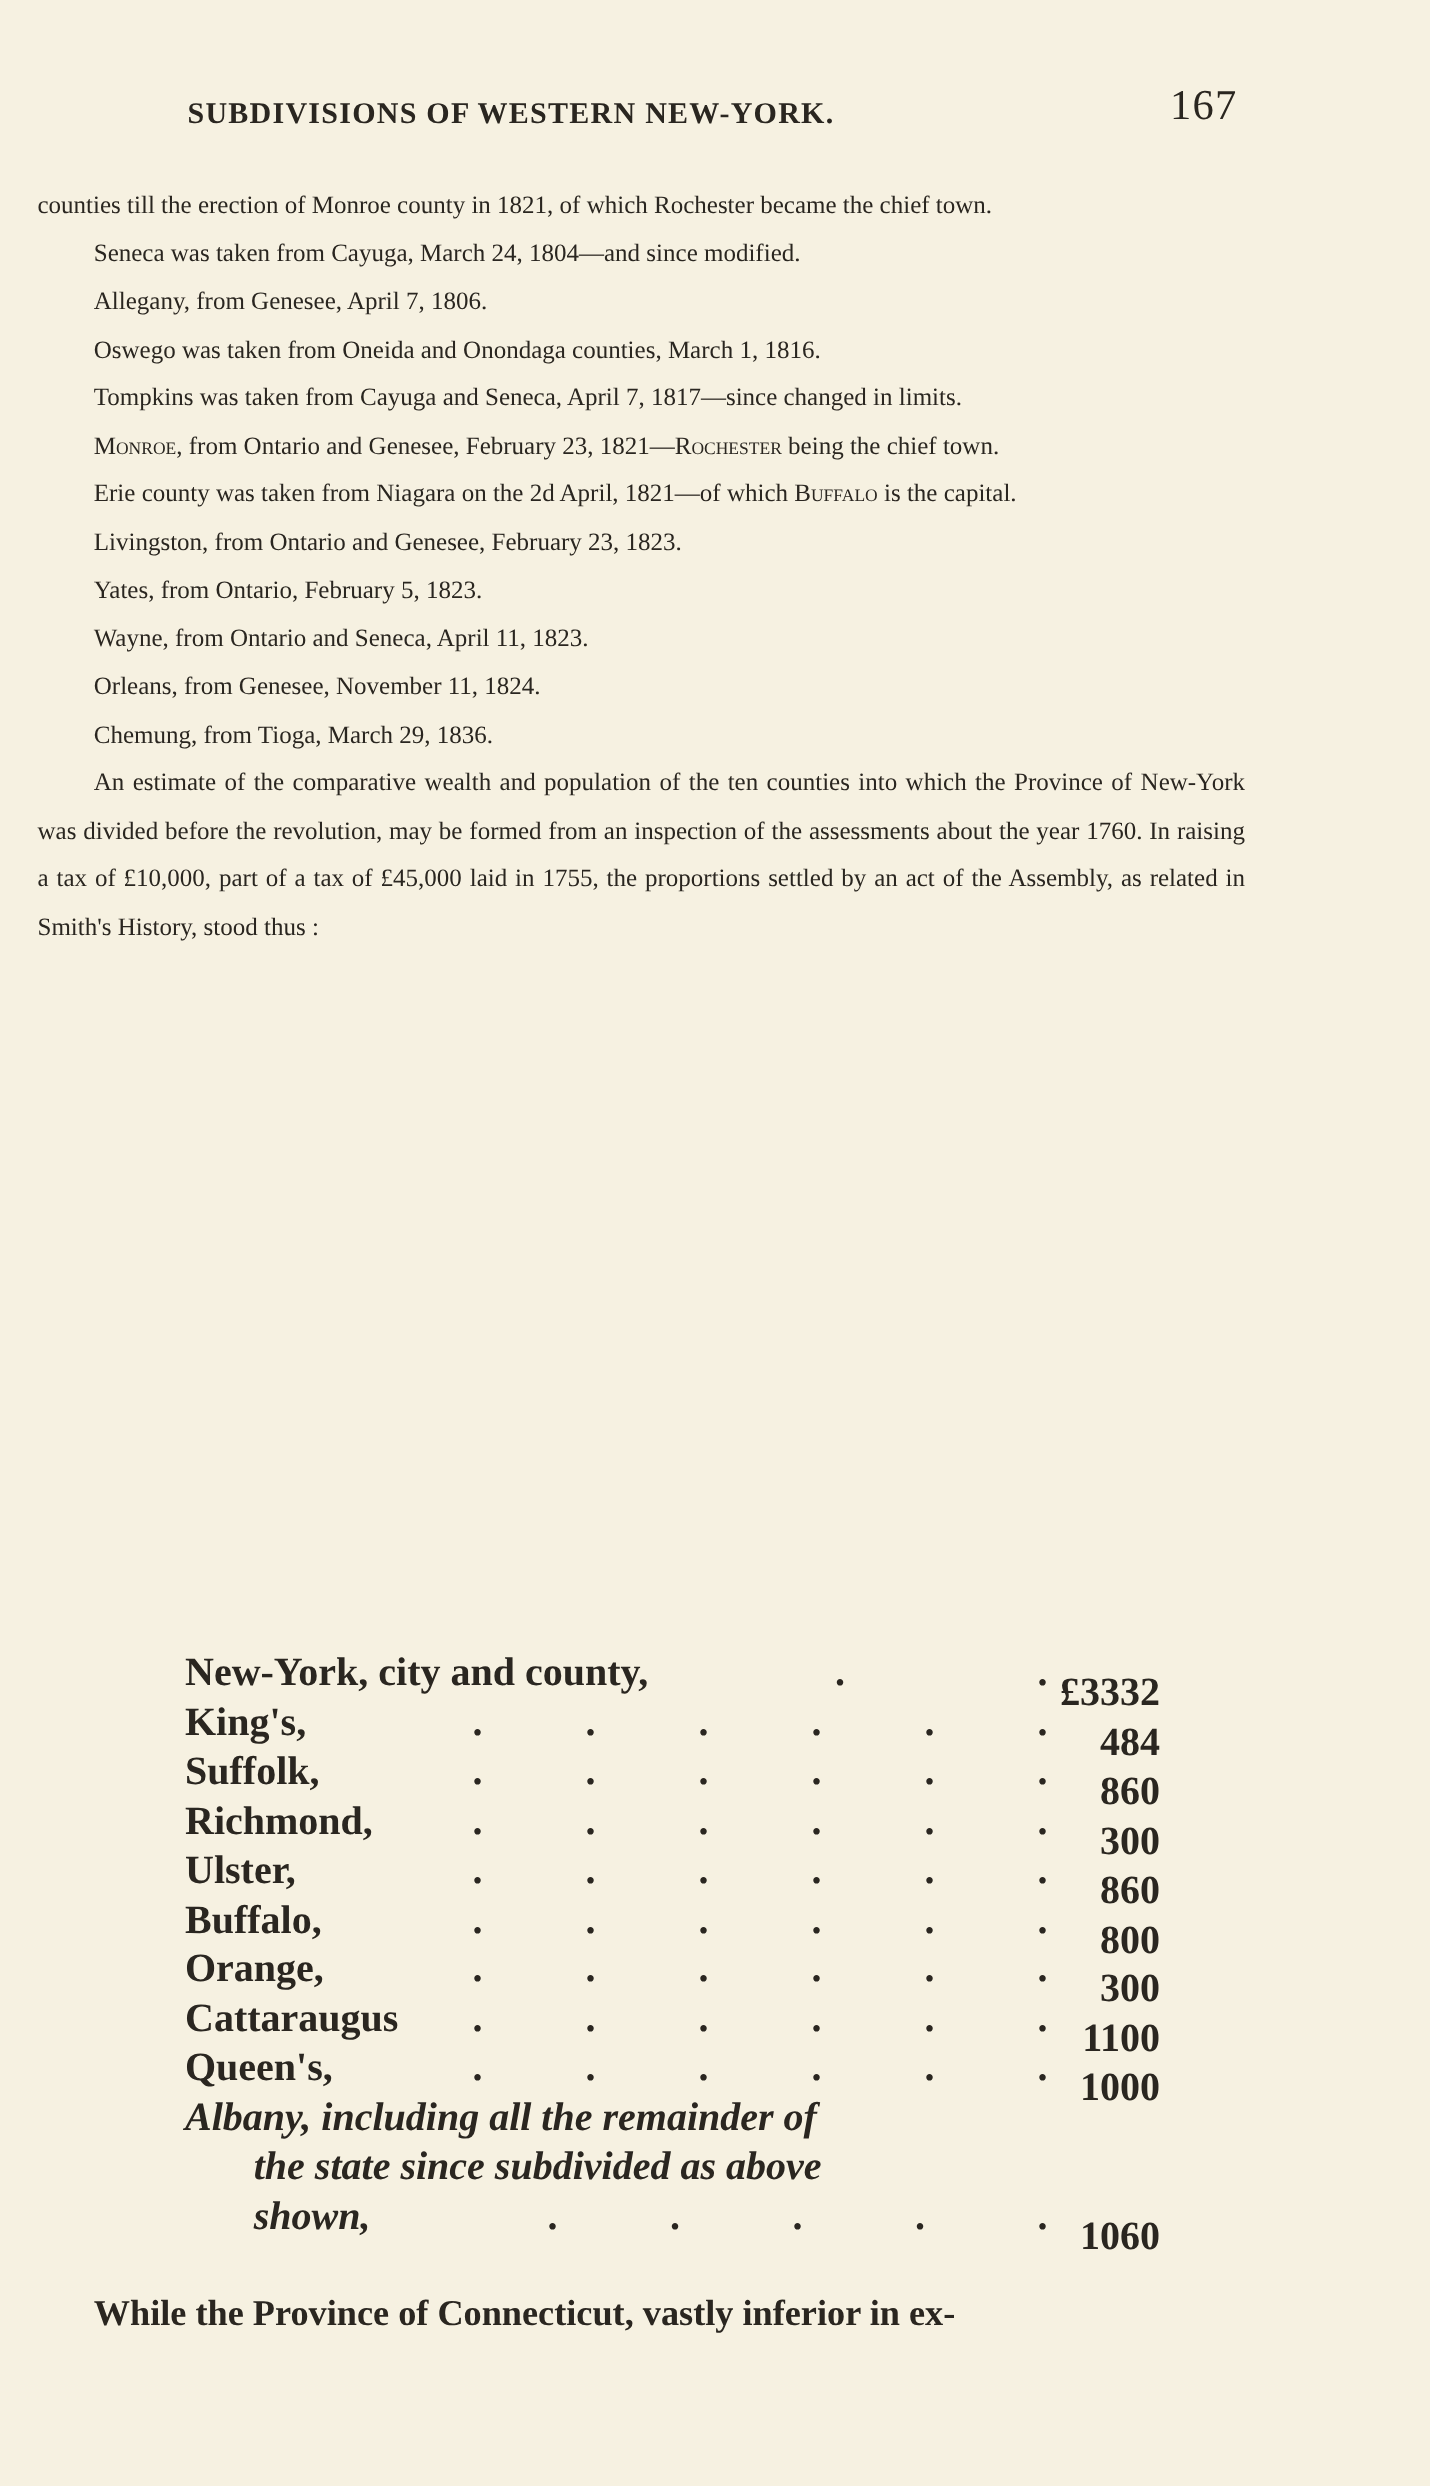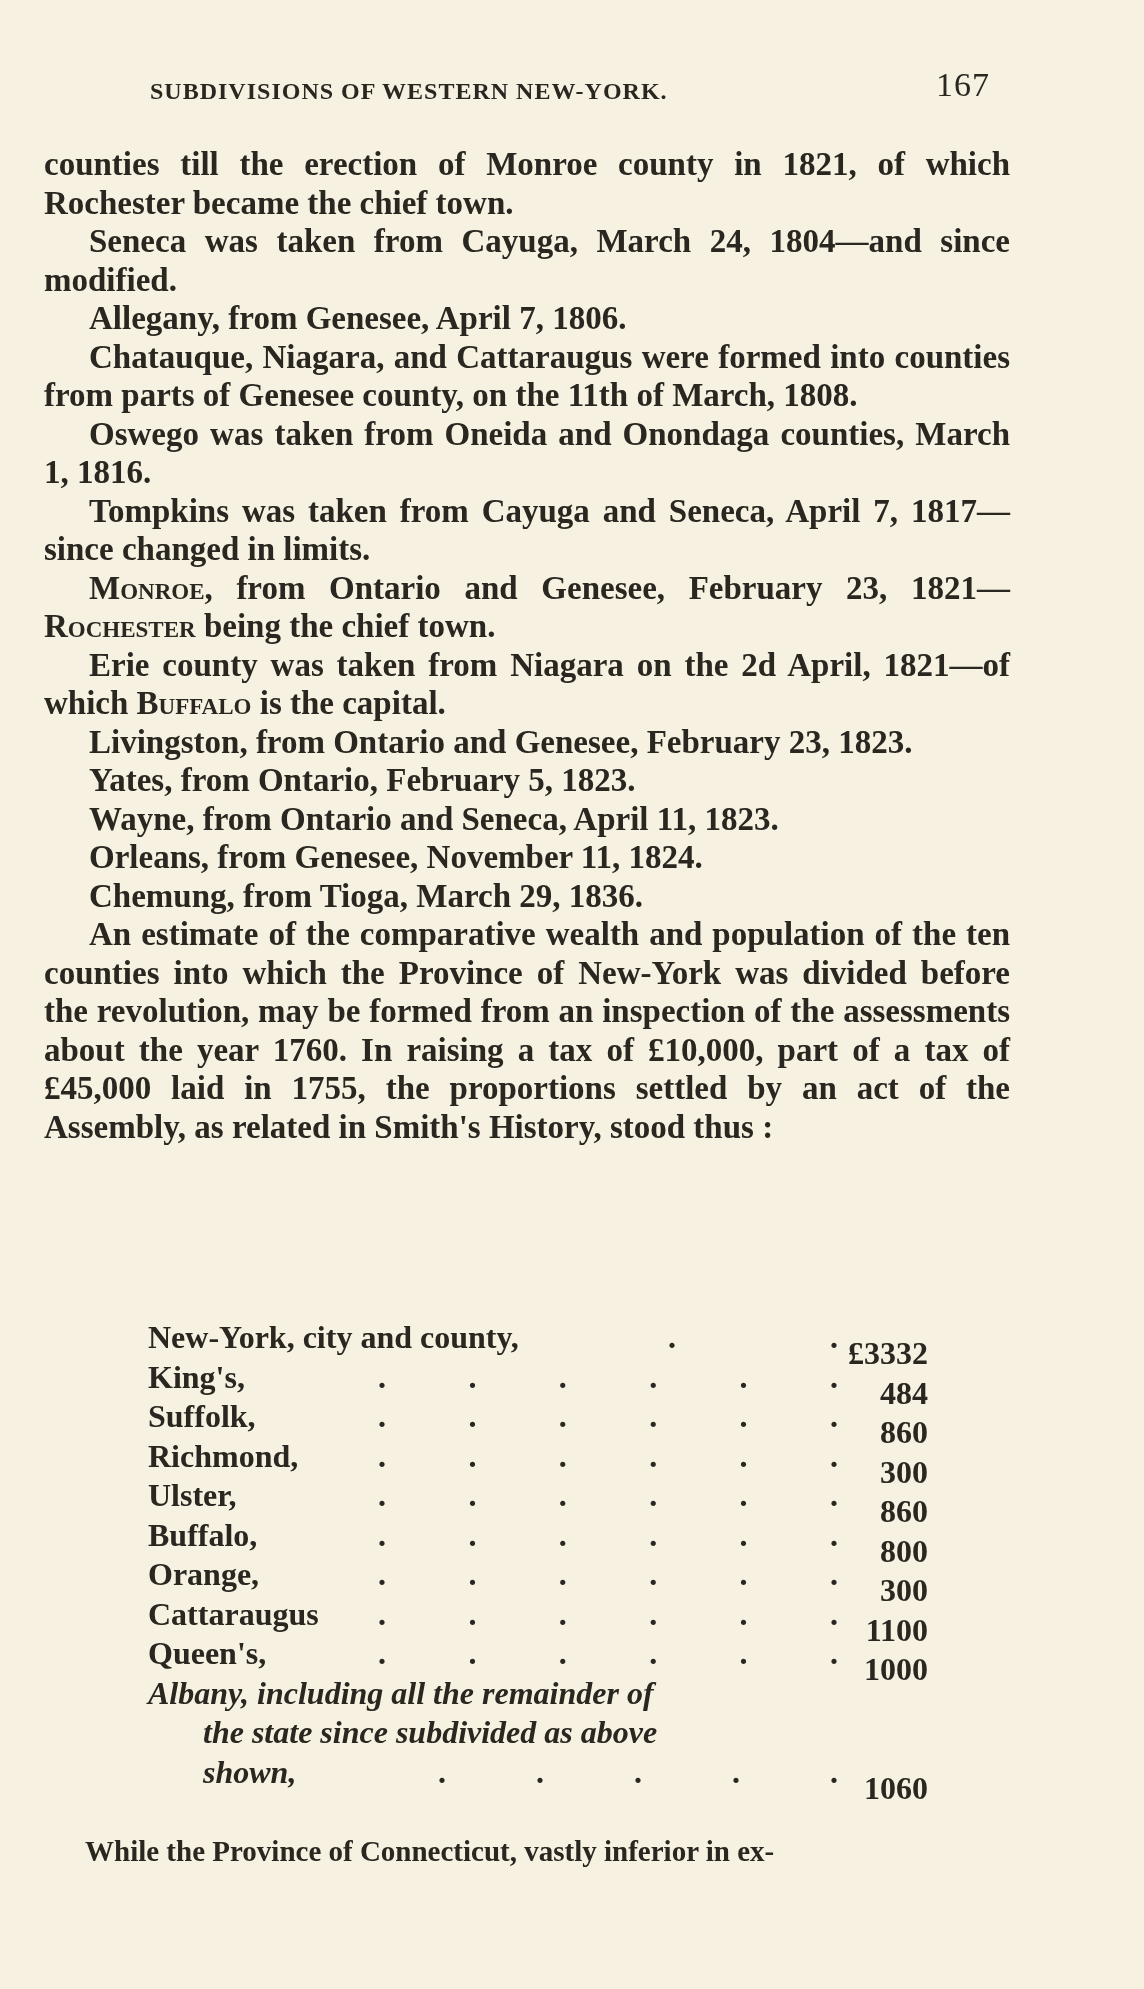--- a/index.html
+++ b/index.html
@@ -13,56 +13,54 @@
   }
   .page { position: absolute; left: 0; top: 0; width: 1144px; height: 1786px; }
   .header {
     position: absolute; left: 150px; top: 62px; width: 840px;
     font-size: 24px; font-weight: bold; letter-spacing: 1px;
   }
   .header .title { position: absolute; left: 0; top: 16px; }
   .header .num { position: absolute; right: 0; top: 4px; font-size: 34px; font-weight: normal; }
   .body {
     position: absolute; left: 30px; top: 145px; width: 966px;
-    font-size: 33px; line-height: 38.5px; font-weight: bold;
+    font-size: 20px; line-height: 38.5px; font-weight: normal;
     text-align: justify;
-    margin-left: 14px;
   }
   .body p { margin: 0; }
   .body p.indent { text-indent: 45px; }
   .sc { font-variant: small-caps; }
   .table {
     position: absolute; left: 148px; top: 1318px; width: 780px;
     font-size: 32px; line-height: 39.5px; font-weight: bold;
   }
   .row { position: relative; height: 39.5px; }
   .row .name { position: absolute; left: 0; top: 0; }
   .row .val { position: absolute; right: 0; top: 16px; }
   .row .dots { position: absolute; left: 230px; right: 90px; top: 0; display: flex; justify-content: space-between; }
   .row .dots span { width: 8px; text-align: center; }
   .row.cont .name { left: 55px; font-style: italic; }
   .final {
-    position: absolute; left: 40px; top: 1835px; width: 966px;
+    position: absolute; left: 30px; top: 1835px; width: 966px;
     font-size: 29px; font-weight: bold; text-indent: 45px;
   }
 </style>
 </head>
 <body>
 
 <div class="page">
   <div class="header">
     <span class="title">SUBDIVISIONS OF WESTERN NEW-YORK.</span>
     <span class="num">167</span>
   </div>
 
   <div class="body">
     <p>counties till the erection of Monroe county in 1821, of which Rochester became the chief town.</p>
     <p class="indent">Seneca was taken from Cayuga, March 24, 1804—and since modified.</p>
     <p class="indent">Allegany, from Genesee, April 7, 1806.</p>
-    <p class="indent">Chatauque, Niagara, and Cattaraugus were formed into counties from parts of Genesee county, on the 11th of March, 1808.</p>
     <p class="indent">Oswego was taken from Oneida and Onondaga counties, March 1, 1816.</p>
     <p class="indent">Tompkins was taken from Cayuga and Seneca, April 7, 1817—since changed in limits.</p>
     <p class="indent"><span class="sc">Monroe</span><span>, from Ontario and Genesee, February 23, 1821—</span><span class="sc">Rochester</span><span> being the chief town.</span></p>
     <p class="indent"><span>Erie county was taken from Niagara on the 2d April, 1821—of which </span><span class="sc">Buffalo</span><span> is the capital.</span></p>
     <p class="indent">Livingston, from Ontario and Genesee, February 23, 1823.</p>
     <p class="indent">Yates, from Ontario, February 5, 1823.</p>
     <p class="indent">Wayne, from Ontario and Seneca, April 11, 1823.</p>
     <p class="indent">Orleans, from Genesee, November 11, 1824.</p>
     <p class="indent">Chemung, from Tioga, March 29, 1836.</p>
     <p class="indent">An estimate of the comparative wealth and population of the ten counties into which the Province of New-York was divided before the revolution, may be formed from an inspection of the assessments about the year 1760. In raising a tax of £10,000, part of a tax of £45,000 laid in 1755, the proportions settled by an act of the Assembly, as related in Smith's History, stood thus :</p>

